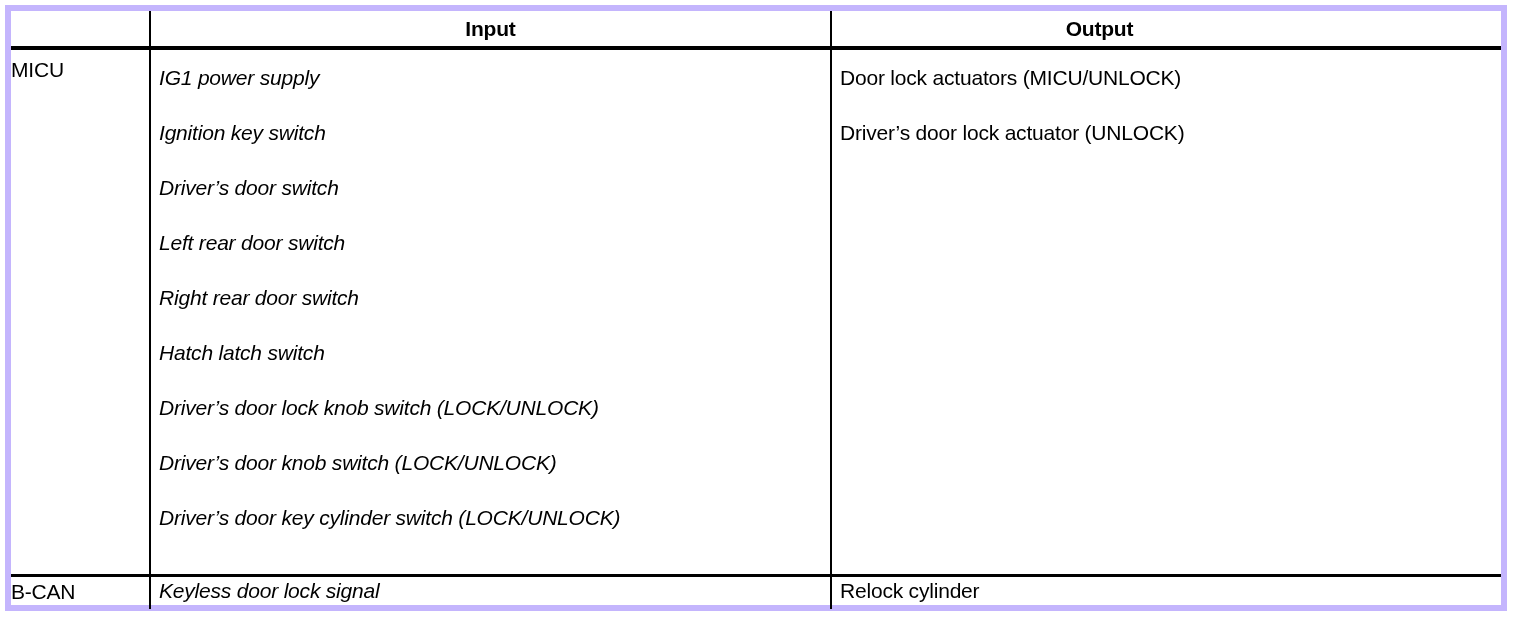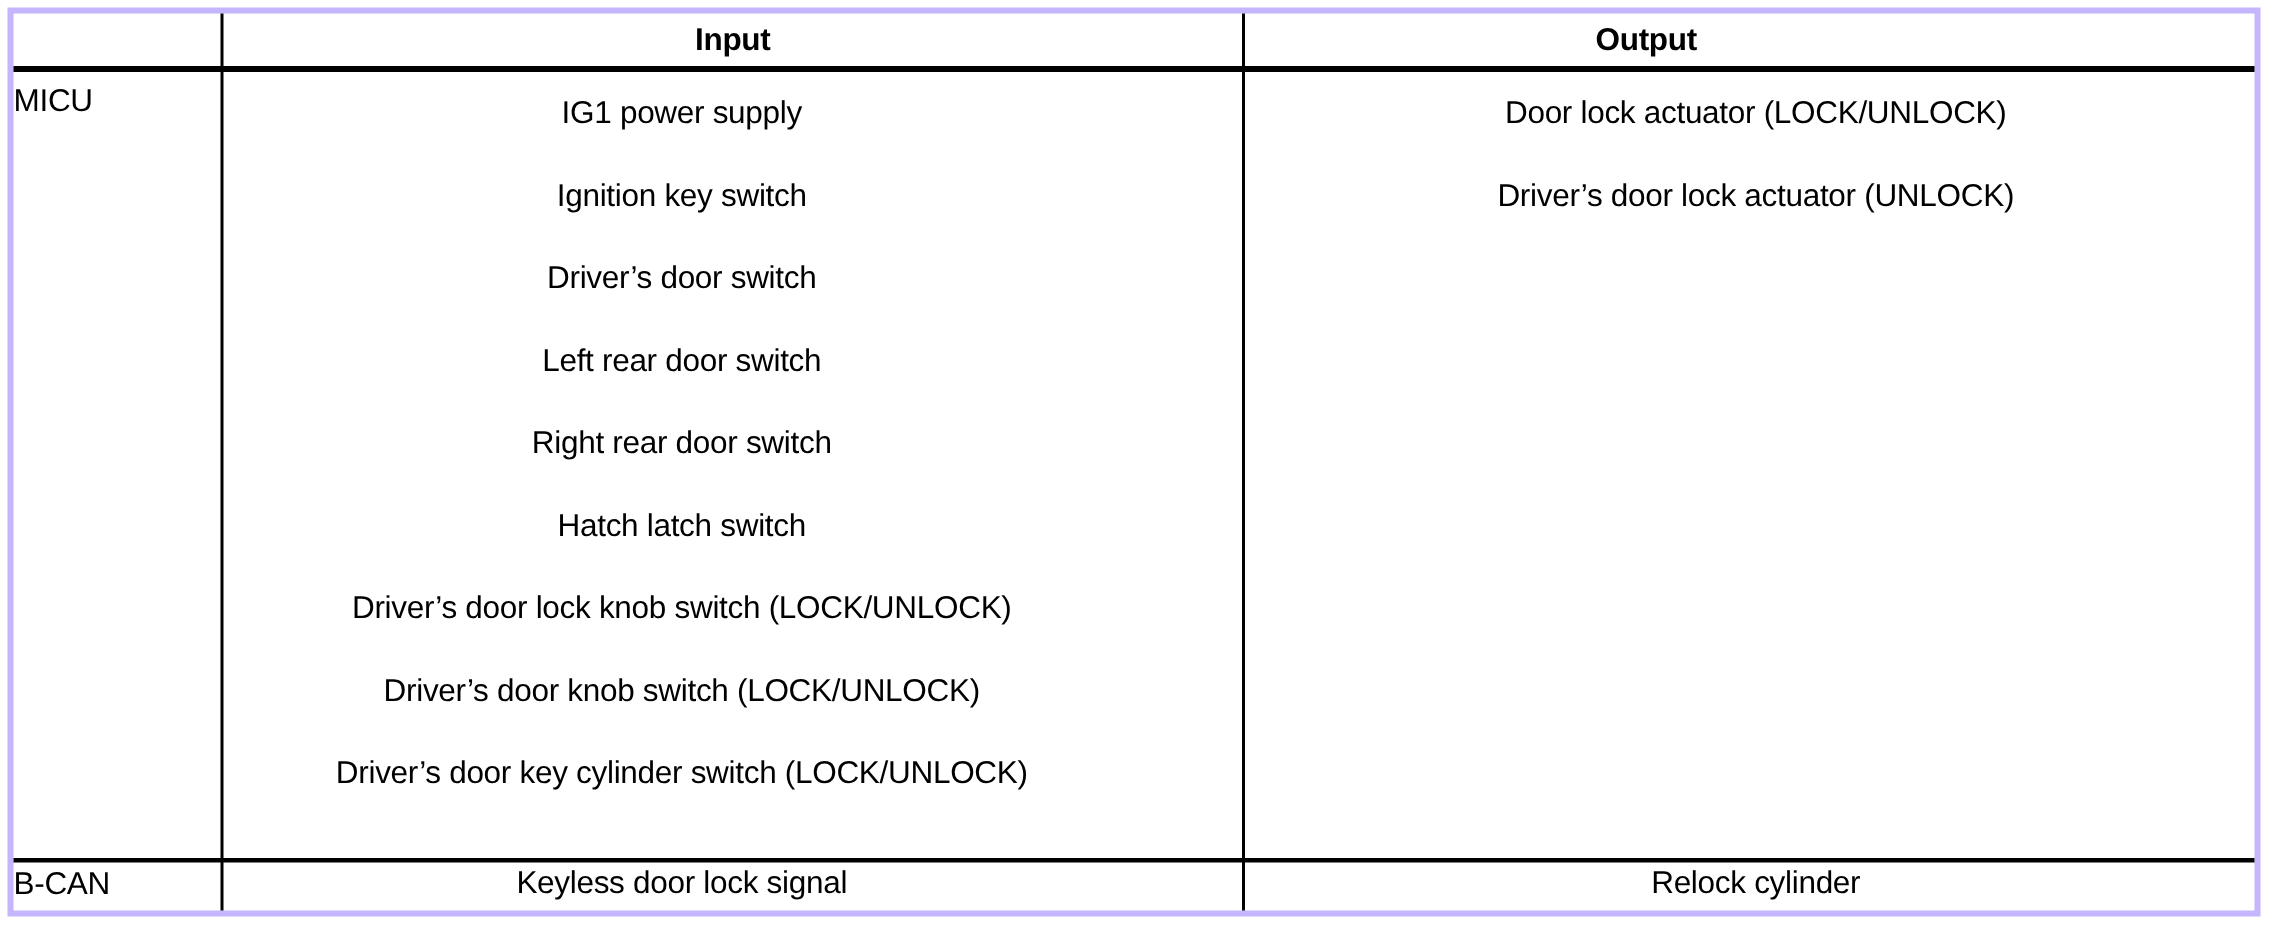--- a/index.html
+++ b/index.html
@@ -15,22 +15,21 @@
     overflow: hidden;
   }
 
   .table-wrap {
     position: absolute;
     left: 5px;
     top: 5px;
     width: 1502px;
     height: 606px;
     box-sizing: border-box;
-    border: 4px solid #c4b5fd;
-    text-align: center;
+    border: 6px solid #c4b5fd;
   }
 
   
   .header-row {
     position: absolute;
     left: 0;
     top: 0;
     width: 100%;
     height: 39px;
     box-sizing: border-box;
@@ -90,21 +89,21 @@
   .row-micu { top: 0px;   height: 524px; }
   .row-bcan { top: 527px; height: 32px; }
 
   .cell {
     position: absolute;
     top: 0;
     height: 100%;
     box-sizing: border-box;
   }
   .cell-unit   { left: 0px;   width: 138px; }
-  .cell-input  { left: 140px; width: 603px; }
+  .cell-input  { left: 140px; width: 603px; font-style: italic; }
   .cell-output { left: 821px; width: 673px; }
 
   .unit-label {
     position: absolute;
     left: 0px;
     top: 8px;
     font-size: 21px;
     letter-spacing: -0.2px;
     white-space: nowrap;
   }
@@ -154,21 +153,21 @@
           <div class="entry">Left rear door switch</div>
           <div class="entry">Right rear door switch</div>
           <div class="entry">Hatch latch switch</div>
           <div class="entry">Driver’s door lock knob switch (LOCK/UNLOCK)</div>
           <div class="entry">Driver’s door knob switch (LOCK/UNLOCK)</div>
           <div class="entry">Driver’s door key cylinder switch (LOCK/UNLOCK)</div>
         </div>
       </div>
       <div class="cell cell-output">
         <div class="entry-list">
-          <div class="entry">Door lock actuator (LOCK/UNLOCK)</div>
+          <div class="entry">Door lock actuators (MICU/UNLOCK)</div>
           <div class="entry">Driver’s door lock actuator (UNLOCK)</div>
         </div>
       </div>
     </div>
 
     <div class="row row-bcan">
       <div class="cell cell-unit">
         <div class="unit-label">B-CAN</div>
       </div>
       <div class="cell cell-input">

